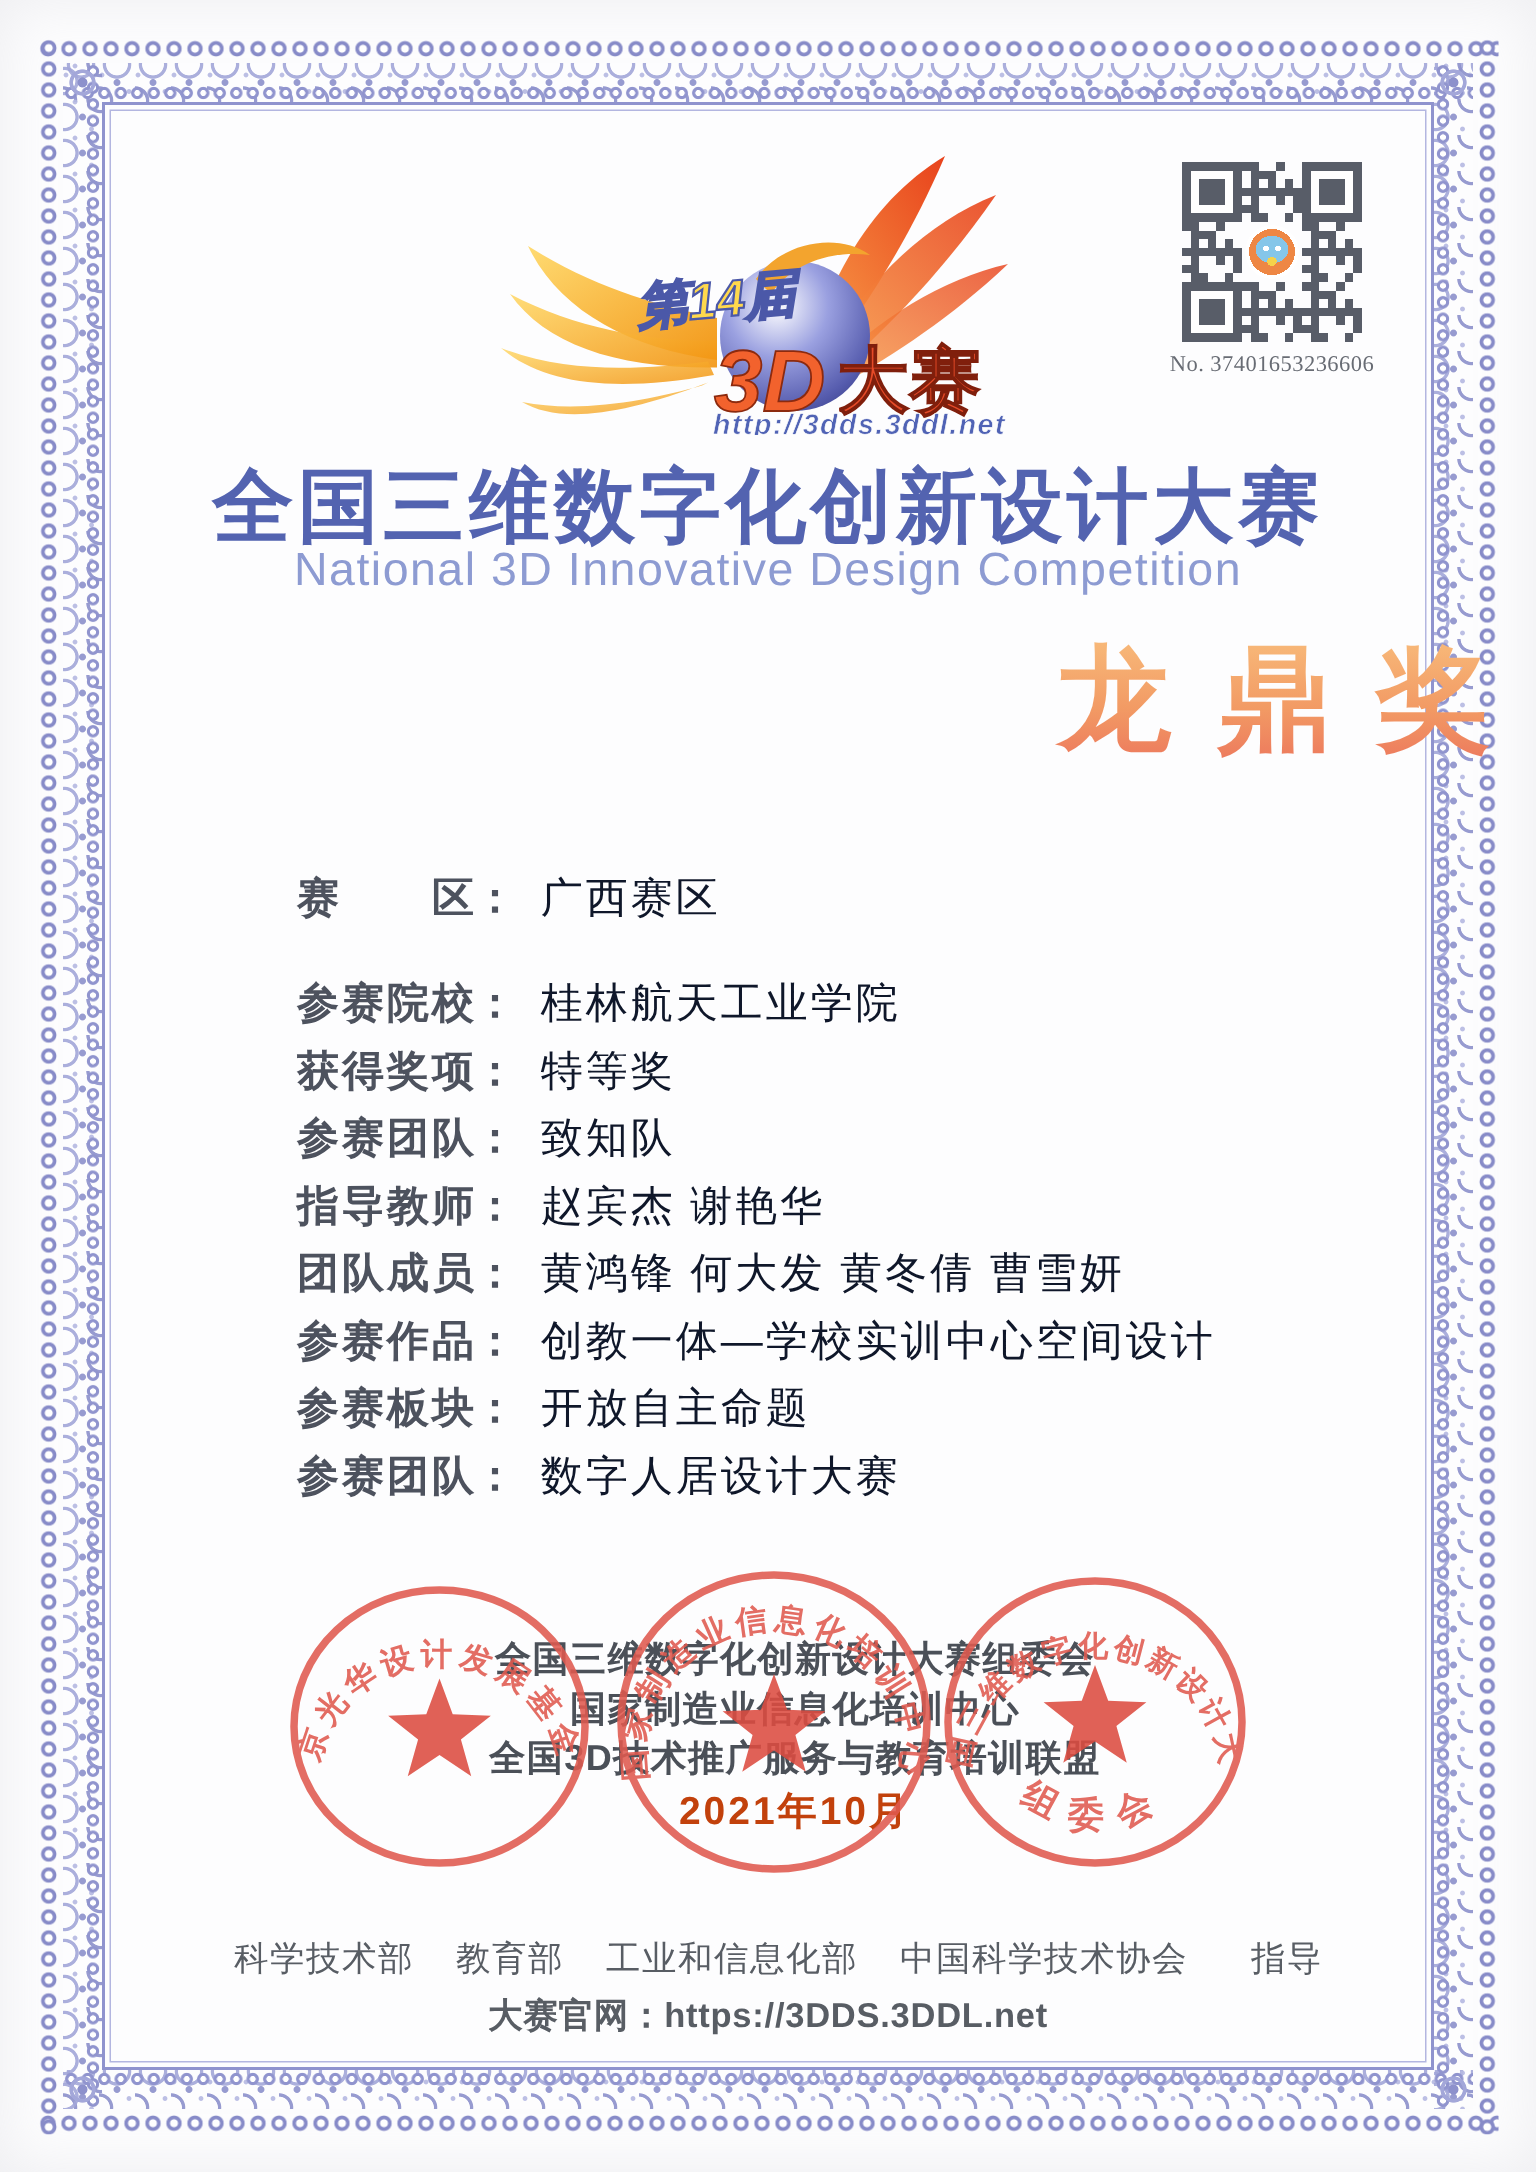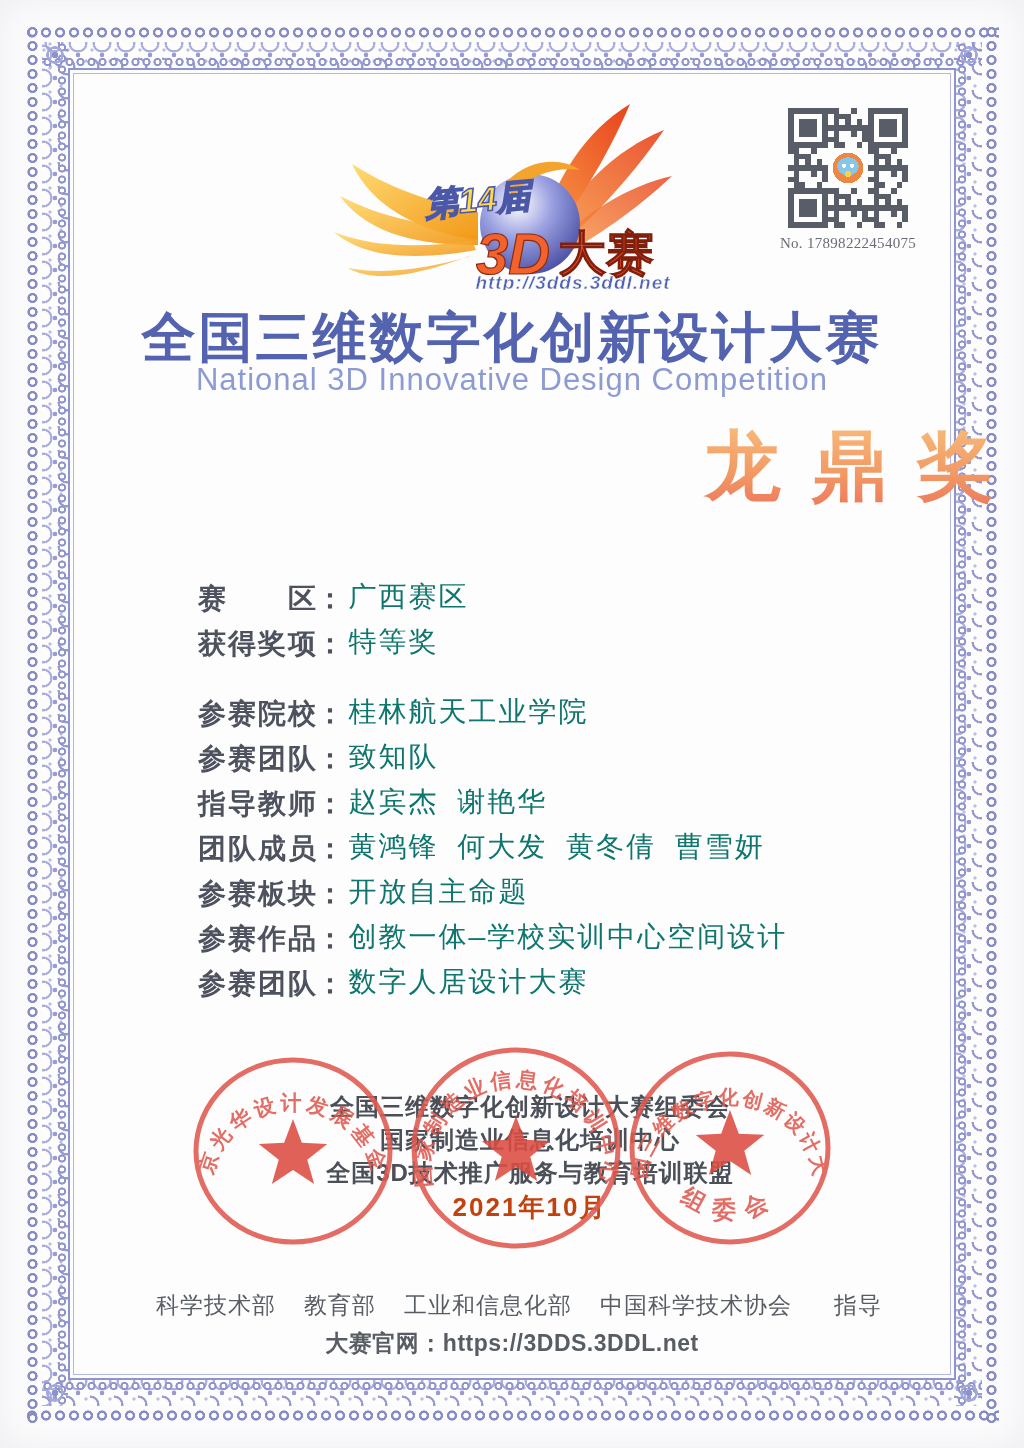--- a/index.html
+++ b/index.html
@@ -67,22 +67,22 @@
     letter-spacing:.4em;text-indent:.4em;
     background:linear-gradient(180deg,#f9c07e 0%,#f29a64 55%,#eb6f5b 100%);
     -webkit-background-clip:text;background-clip:text;color:transparent;}
   
   .fields{position:absolute;left:198px;top:578px;width:660px;}
   .field-row{height:45px;line-height:41px;white-space:nowrap;}
   .field-row.group-gap{margin-top:25px;}
   .f-label{display:inline-block;width:118px;font-size:28px;font-weight:bold;color:#4d525e;
     text-align:justify;text-align-last:justify;vertical-align:top;}
   .f-colon{font-size:28px;font-weight:bold;color:#4d525e;vertical-align:top;}
-  .f-value{font-family:Liberation Mono, monospace;font-size:28px;color:#0f766e;
-    letter-spacing:2px;vertical-align:top;}
+  .f-value{font-family:Liberation Sans, sans-serif;font-size:28px;color:#0f172a;
+    margin-left:12px;letter-spacing:2px;vertical-align:top;}
   
   .seal{position:absolute;opacity:.88;}
   .seal-left{left:190px;top:1052px;}
   .seal-mid{left:408px;top:1042px;}
   .seal-right{left:626px;top:1048px;}
   .issuers{position:absolute;left:0;right:0;top:1090px;text-align:center;z-index:4;padding-left:36px;}
   .issuer-line{font-size:24px;font-weight:bold;color:#4b5058;line-height:33px;letter-spacing:1px;}
   .issue-date{font-size:26px;font-weight:bold;color:#c2410c;line-height:36px;letter-spacing:2px;}
   .seal svg{overflow:visible;}
   .seal{z-index:5;}
@@ -292,68 +292,68 @@
       <rect x="16" y="2" width="3" height="3" fill="#585d68"></rect>
       <rect x="0" y="14" width="7" height="7" fill="#585d68"></rect>
       <rect x="1" y="15" width="5" height="5" fill="#ffffff"></rect>
       <rect x="2" y="16" width="3" height="3" fill="#585d68"></rect>
       <circle cx="10.5" cy="10.5" r="2.9" fill="#ee8744" stroke="#ffffff" stroke-width=".45"></circle>
       <ellipse cx="10.5" cy="10.2" rx="1.9" ry="1.6" fill="#85c6e9"></ellipse>
       <circle cx="9.8" cy="10.1" r="0.35" fill="#ffffff"></circle>
       <circle cx="11.2" cy="10.1" r="0.35" fill="#ffffff"></circle>
       <circle cx="10.5" cy="11.6" r="0.55" fill="#f5d24b"></circle>
     </svg>
-  <div class="qr-number">No. 17898222454075</div>
+  <div class="qr-number">No. 37401653236606</div>
 </div>
 
 <div class="title">全国三维数字化创新设计大赛</div>
 <div class="subtitle">National 3D Innovative Design Competition</div>
 <div class="award">
   <span>龙鼎奖</span>
 </div>
 
 <div class="fields">
   <div class="field-row">
     <span class="f-label">赛区</span><span class="f-colon">：</span>
     <span class="f-value">广西赛区</span>
   </div>
 
-  <div class="field-row">
-    <span class="f-label">获得奖项</span><span class="f-colon">：</span>
-    <span class="f-value">特等奖</span>
-  </div>
-
   <div class="field-row group-gap">
     <span class="f-label">参赛院校</span><span class="f-colon">：</span>
     <span class="f-value">桂林航天工业学院</span>
   </div>
 
   <div class="field-row">
+    <span class="f-label">获得奖项</span><span class="f-colon">：</span>
+    <span class="f-value">特等奖</span>
+  </div>
+
+  <div class="field-row">
     <span class="f-label">参赛团队</span><span class="f-colon">：</span>
     <span class="f-value">致知队</span>
   </div>
 
   <div class="field-row">
     <span class="f-label">指导教师</span><span class="f-colon">：</span>
     <span class="f-value">赵宾杰 谢艳华</span>
   </div>
 
   <div class="field-row">
     <span class="f-label">团队成员</span><span class="f-colon">：</span>
     <span class="f-value">黄鸿锋 何大发 黄冬倩 曹雪妍</span>
   </div>
 
   <div class="field-row">
+    <span class="f-label">参赛作品</span><span class="f-colon">：</span>
+    <span class="f-value">创教一体—学校实训中心空间设计</span>
+  </div>
+
+  <div class="field-row">
     <span class="f-label">参赛板块</span><span class="f-colon">：</span>
     <span class="f-value">开放自主命题</span>
-  </div>
-
-  <div class="field-row">
-    <span class="f-label">参赛作品</span><span class="f-colon">：</span>
-    <span class="f-value">创教一体—学校实训中心空间设计</span>
   </div>
 
   <div class="field-row">
     <span class="f-label">参赛团队</span><span class="f-colon">：</span>
     <span class="f-value">数字人居设计大赛</span>
   </div>
 </div>
 
 <div class="seal seal-left">
   <svg width="206" height="198" viewBox="0 0 206 198">

